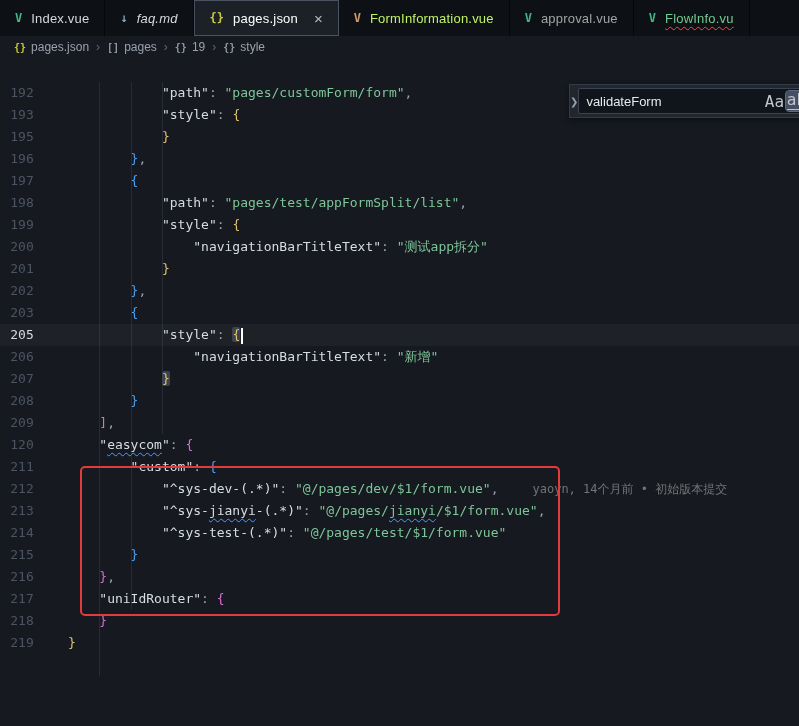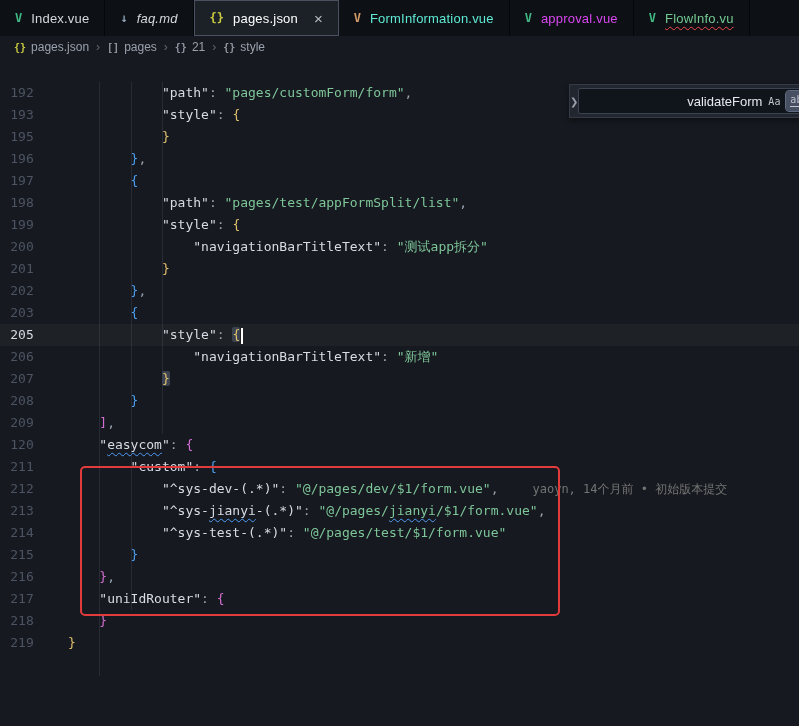--- a/index.html
+++ b/index.html
@@ -52,24 +52,24 @@
     background:transparent; }
 
   
   .find-widget { position:absolute; top:26px; right:-10px; width:240px; height:34px;
     background:#21262f; border:1px solid #343b47; display:flex; align-items:center;
     box-shadow:0 2px 6px rgba(0,0,0,.45); z-index:5; }
   .find-chevron { width:16px; color:#9aa1ac; font-size:10px; text-align:center; cursor:pointer; }
   .find-input-row { flex:1; display:flex; align-items:center; background:#10141b;
     border:1px solid #3c4350; border-radius:2px; height:26px; margin-right:6px; padding:0 4px 0 7px; }
   .find-input { flex:1; background:transparent; border:none; outline:none; color:#e6e9ee;
-    font-size:13px; font-family:"Liberation Sans", sans-serif; min-width:0;text-align:right; }
+    font-size:13px; font-family:"Liberation Sans", sans-serif; min-width:0; }
   .find-toggles { display:flex; align-items:center; }
   .find-toggle { width:20px; height:20px; display:flex; align-items:center; justify-content:center;
-    color:#c0c5ce; font-size:10px; border-radius:3px; margin-left:2px; cursor:pointer;
+    color:#c0c5ce; font-size:16px; border-radius:3px; margin-left:2px; cursor:pointer;
     font-family:"DejaVu Sans Mono", monospace; }
   .find-toggle.active { background:#475062; outline:1px solid #5e6a80; }
   .tg-lbl.ww { border-bottom:1px solid currentColor; line-height:1.05; }
 </style>
 </head>
 <body>
 
 <div class="tabbar">
     <div class="tab">
       <span class="tab-icon" style="color: rgb(65, 184, 131);">V</span>
@@ -79,46 +79,46 @@
       <span class="tab-icon" style="color: rgb(143, 163, 181);">↓</span>
       <span class="tab-label" style="color: rgb(214, 216, 218); font-style: italic;">faq.md</span>
     </div>
     <div class="tab active">
       <span class="tab-icon" style="color: rgb(203, 203, 65);">{}</span>
       <span class="tab-label" style="color: rgb(255, 255, 255);">pages.json</span>
       <span class="tab-close">×</span>
     </div>
     <div class="tab">
       <span class="tab-icon" style="color: rgb(209, 154, 102);">V</span>
-      <span class="tab-label" style="color: #5eead4;">FormInformation.vue</span>
+      <span class="tab-label" style="color: #bef264;">FormInformation.vue</span>
     </div>
     <div class="tab">
       <span class="tab-icon" style="color: rgb(65, 184, 131);">V</span>
-      <span class="tab-label" style="color: #d946ef;">approval.vue</span>
+      <span class="tab-label" style="color: #a3a3a3;">approval.vue</span>
     </div>
     <div class="tab">
       <span class="tab-icon" style="color: rgb(65, 184, 131);">V</span>
       <span class="tab-label err-squiggle" style="color: rgb(115, 201, 145);">FlowInfo.vu</span>
     </div>
   </div>
 
 <div class="breadcrumbs">
     <span class="bc-item">
       <span class="bc-icon" style="color: rgb(203, 203, 65);">{}</span>
       <span class="bc-label">pages.json</span>
     </span>
     <span class="bc-sep">›</span>
     <span class="bc-item">
       <span class="bc-icon" style="color: rgb(145, 153, 165);">[]</span>
       <span class="bc-label">pages</span>
     </span>
     <span class="bc-sep">›</span>
     <span class="bc-item">
       <span class="bc-icon" style="color: rgb(145, 153, 165);">{}</span>
-      <span class="bc-label">21</span>
+      <span class="bc-label">19</span>
     </span>
     <span class="bc-sep">›</span>
     <span class="bc-item">
       <span class="bc-icon" style="color: rgb(145, 153, 165);">{}</span>
       <span class="bc-label">style</span>
     </span>
   </div>
 
 <div class="editor">
   <div class="guide" style="left:99px;height:594px"></div>

